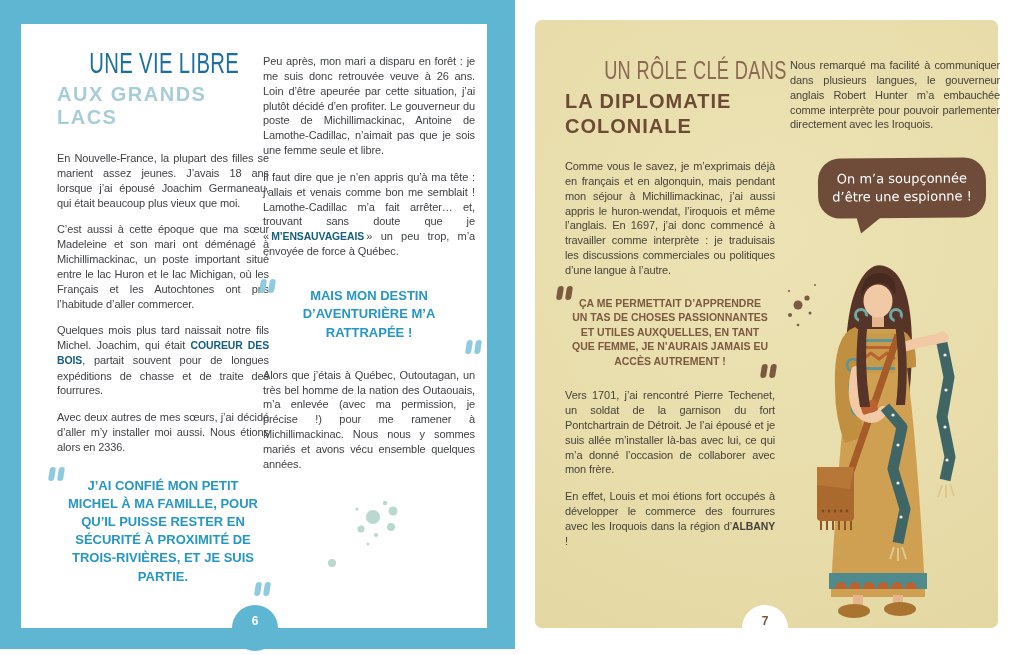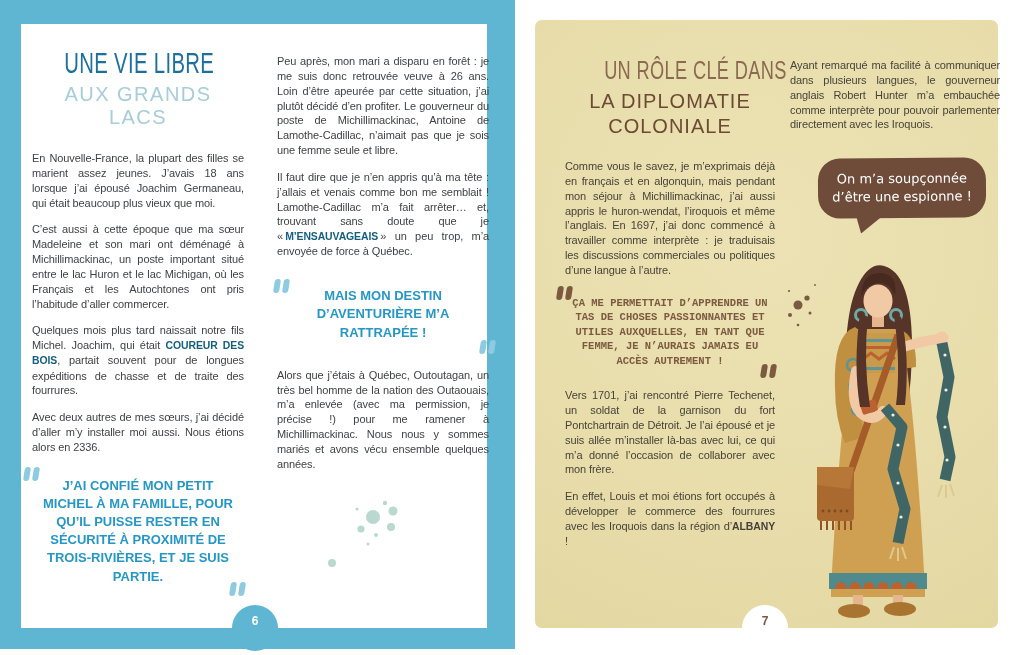--- a/index.html
+++ b/index.html
@@ -16,35 +16,35 @@
   .page{position:absolute;}
   .page-left{
     left:0;top:0;width:515px;height:649px;
     background:#5eb6d2;
   }
   .panel{
     position:absolute;left:21px;top:24px;width:466px;height:604px;
     background:#ffffff;
   }
   .col{position:absolute;}
-  .col-l1{left:11px;top:20px;width:212px;}
-  .col-l2{left:256px;top:30px;width:212px;}
+  .col-l1{left:36px;top:20px;width:212px;}
+  .col-l2{left:242px;top:30px;width:212px;}
 
   h1.book-title{margin:0 0 2px 0;text-align:center;font-weight:400;}
   .condensed{
     display:inline-block;
     transform:scaleX(0.70);
     transform-origin:center;
     white-space:nowrap;
     letter-spacing:0.5px;
   }
   .title-blue{font-size:29px;color:#1d6f9e;}
   .subtitle{
-    margin:0 0 22px 0;text-align:center;
-    font-weight:400;
+    margin:0 0 22px 0;text-align:left;
+    font-weight:700;
   }
   .subtitle-blue{font-size:20px;color:#a6cdd8;letter-spacing:1.5px;}
 
   p.body{
     margin:0 0 12px 0;
     font-size:11px;line-height:1.35;
     color:#3f4245;
     text-align:justify;
     letter-spacing:-0.1px;
   }
@@ -62,21 +62,20 @@
     color:#2697c5;
     font-size:13px;line-height:1.4;
     margin-top:20px;
     padding:2px 8px;
   }
   .quote-brown{
     color:#7b5a40;
     font-size:10.5px;line-height:1.38;
     margin:16px 0 18px 0;
     padding:2px 6px;
-    font-family:Liberation Mono, monospace;
   }
   .qmark{position:absolute;display:flex;}
   .qmark i{
     display:block;width:6px;height:14px;
     border-radius:3px;
     transform:skewX(-9deg);
     margin:0 1.5px;
   }
   .qm-blue i{background:#8ecbe0;}
   .qm-brown i{background:#7b5a40;}
@@ -217,21 +216,21 @@
         <span class="qmark qm-brown qm-close">
             <i></i>
             <i></i>
           </span>
       </div>
       <p class="body">Vers 1701, j’ai rencontré Pierre Techenet, un soldat de la garnison du fort Pontchartrain de Détroit. Je l’ai épousé et je suis allée m’installer là-bas avec lui, ce qui m’a donné l’occasion de collaborer avec mon frère.</p>
       <p class="body"><span>En effet, Louis et moi étions fort occupés à développer le commerce des fourrures avec les Iroquois dans la région d’</span><span class="hl-dark">ALBANY</span><span> !</span></p>
     </div>
 
     <div class="col col-r2">
-      <p class="body">Ayant remarqué ma facilité à communiquer dans plusieurs langues, le gouverneur anglais Robert Hunter m’a embauchée comme interprète pour pouvoir parlementer directement avec les Iroquois.</p>
+      <p class="body">Nous remarqué ma facilité à communiquer dans plusieurs langues, le gouverneur anglais Robert Hunter m’a embauchée comme interprète pour pouvoir parlementer directement avec les Iroquois.</p>
 
       <div class="bubble">
         <span>On m’a soupçonnée d’être une espionne !</span>
       </div>
 
       <div class="woman-wrap">
         <svg width="235" height="373" viewBox="0 0 235 373">
 
           <g fill="#7b5a43">
             <circle cx="33" cy="50" r="4.5"></circle>

